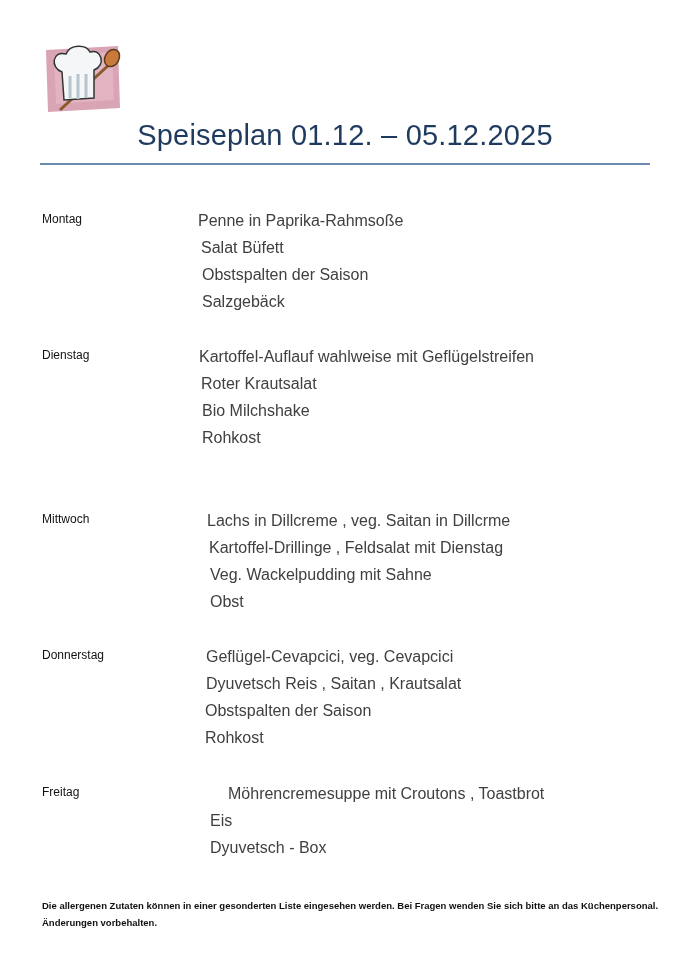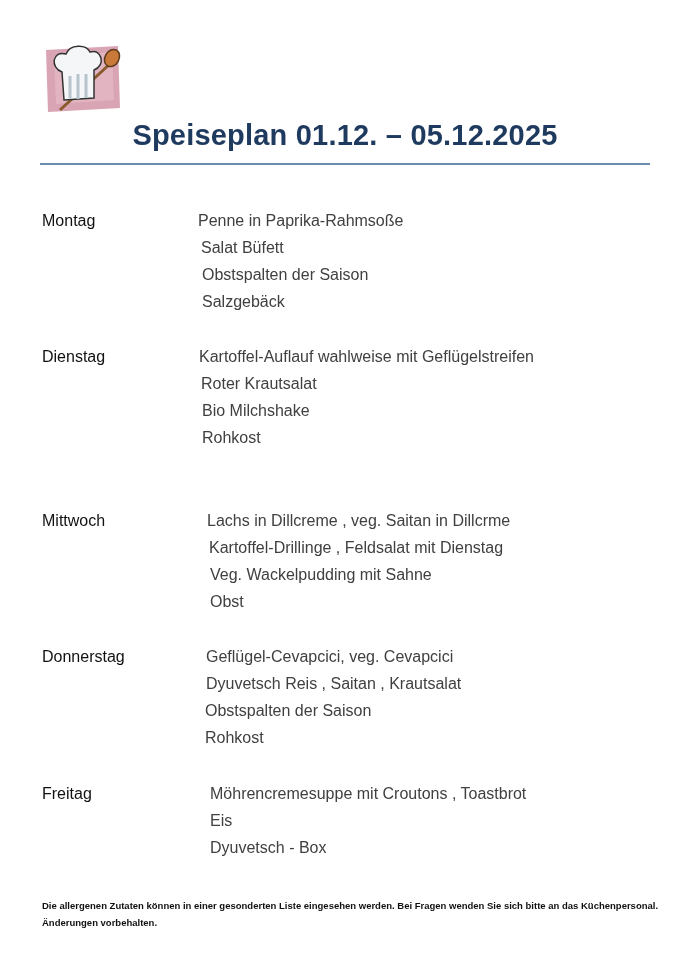--- a/index.html
+++ b/index.html
@@ -1,22 +1,22 @@
 <!DOCTYPE html>
 <html><head>
 <meta charset="utf-8">
 <style>
   html, body { margin: 0; padding: 0; background: #ffffff; }
   body { width: 690px; height: 976px; position: relative; overflow: hidden;
          font-family: "Liberation Sans", "DejaVu Sans", sans-serif; color: #111; }
   .logo { position: absolute; left: 40px; top: 42px; width: 84px; height: 72px; }
   .title { position: absolute; left: 0; width: 690px; top: 119px; text-align: center;
-           font-size: 29px; font-weight: bold; color: #1f3a5f; letter-spacing: 0.2px; }
+           font-size: 29px; font-weight: normal; color: #1f3a5f; letter-spacing: 0.2px; }
   .rule { position: absolute; left: 40px; width: 610px; top: 163px; height: 2px; background: #6b8caf; }
-  .day { position: absolute; left: 42px; font-size: 16px; color: #111; }
+  .day { position: absolute; left: 42px; font-size: 12px; color: #111; }
   .item { position: absolute; font-size: 16px; color: #404040; white-space: nowrap; }
   .footer { position: absolute; left: 42px; font-size: 9.5px; font-weight: bold; color: #111; white-space: nowrap; }
 </style>
 </head>
 <body>
 
 <div class="logo">
   <svg width="84" height="72" viewBox="0 0 84 72">
     <path d="M6 8 L78 4 L80 66 L8 70 Z" fill="#d9a4b3"></path>
     <path d="M14 14 L72 10 L74 58 L16 62 Z" fill="#e8bfca" opacity="0.6"></path>
@@ -48,18 +48,18 @@
 <div class="item" style="left:210px; top:566px">Veg. Wackelpudding mit Sahne</div>
 <div class="item" style="left:210px; top:593px">Obst</div>
 
 <div class="day" style="top:648px">Donnerstag</div>
 <div class="item" style="left:206px; top:648px">Geflügel-Cevapcici, veg. Cevapcici</div>
 <div class="item" style="left:206px; top:675px">Dyuvetsch Reis , Saitan , Krautsalat</div>
 <div class="item" style="left:205px; top:702px">Obstspalten der Saison</div>
 <div class="item" style="left:205px; top:729px">Rohkost</div>
 
 <div class="day" style="top:785px">Freitag</div>
-<div class="item" style="left:210px; top:785px">Möhrencremesuppe mit Croutons , Toastbrot</div>
+<div class="item" style="left:228px; top:785px">Möhrencremesuppe mit Croutons , Toastbrot</div>
 <div class="item" style="left:210px; top:812px">Eis</div>
 <div class="item" style="left:210px; top:839px">Dyuvetsch - Box</div>
 
 <div class="footer" style="top:900px">Die allergenen Zutaten können in einer gesonderten Liste eingesehen werden. Bei Fragen wenden Sie sich bitte an das Küchenpersonal.</div>
 <div class="footer" style="top:917px">Änderungen vorbehalten.</div>
 
 </body></html>

